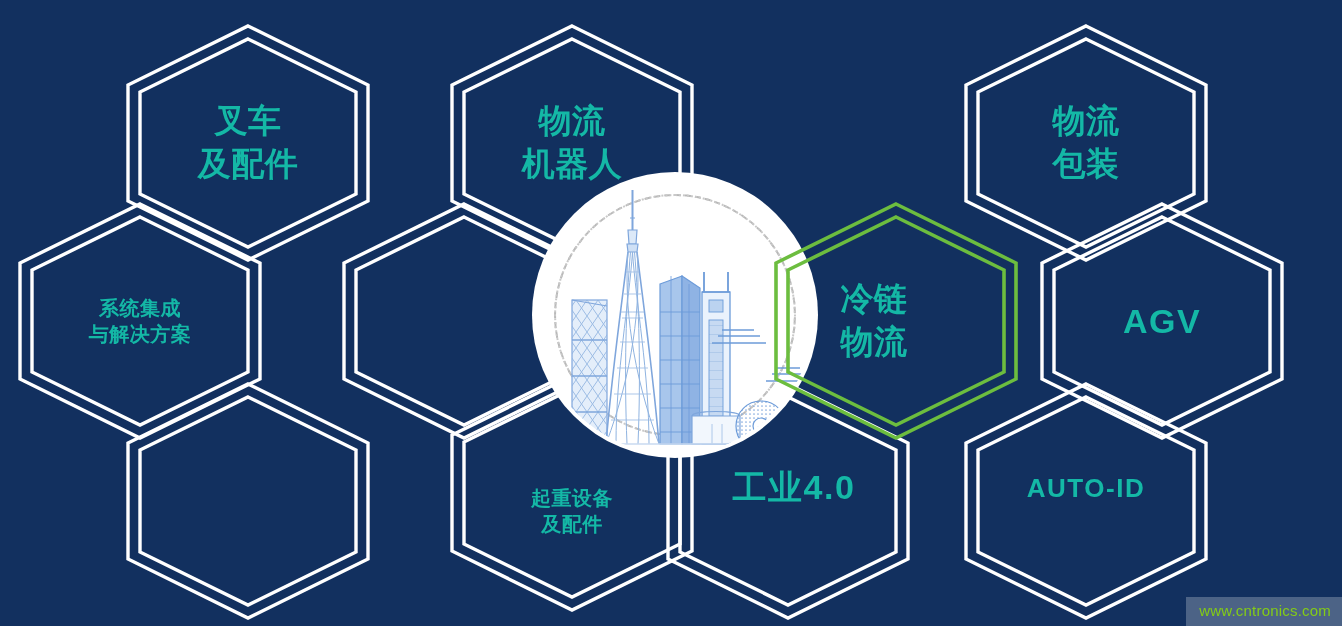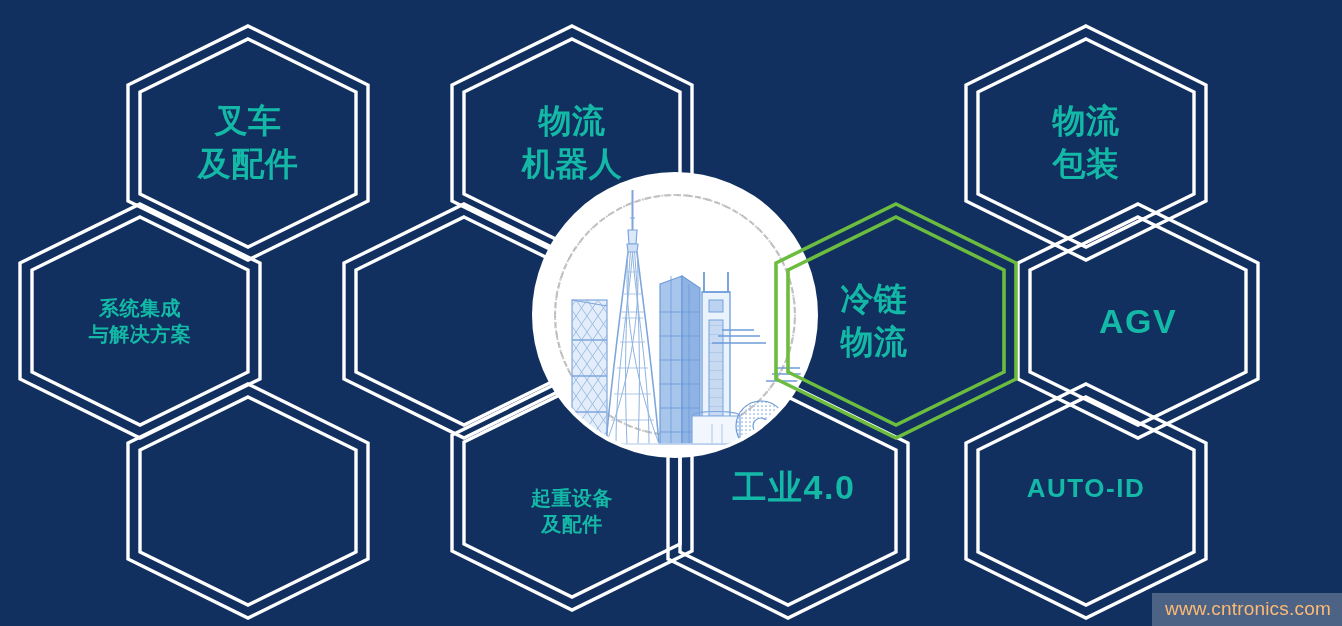--- a/index.html
+++ b/index.html
@@ -51,22 +51,22 @@
   #medallion svg { position:absolute; left:0; top:0; }
 
   
   #watermark {
     position:absolute; right:0; bottom:0;
     background:rgba(190,198,210,0.34);
     padding:5px 11px 6px 13px;
     z-index:30;
   }
   #watermark span {
-    color:#fdba74;
-    font-size:19px;
+    color:#84cc16;
+    font-size:15px;
     font-family:"Liberation Sans","DejaVu Sans",sans-serif;
     letter-spacing:0.2px;
   }
 </style>
 </head>
 <body>
 
 <div id="stage">
 
   <div class="hex cjk" style="left:124px; top:22px; width:248px; height:242px;">
@@ -139,21 +139,21 @@
 
   <div class="hex cjk" style="left:962px; top:22px; width:248px; height:242px;">
     <svg width="248" height="242" viewBox="0 0 248 242">
       <polygon points="124,4 244,63 244,179 124,238 4,179 4,63" fill="none" stroke="#FFFFFF" stroke-width="3.4"></polygon>
       <polygon points="124,17 232,70 232,172 124,225 16,172 16,70" fill="none" stroke="#FFFFFF" stroke-width="3.4"></polygon>
     </svg>
     <div class="label">物流
 包装</div>
   </div>
 
-  <div class="hex latin" style="left:1014px; top:200px; width:248px; height:242px;">
+  <div class="hex latin" style="left:1038px; top:200px; width:248px; height:242px;">
     <svg width="248" height="242" viewBox="0 0 248 242">
       <polygon points="124,4 244,63 244,179 124,238 4,179 4,63" fill="none" stroke="#FFFFFF" stroke-width="3.4"></polygon>
       <polygon points="124,17 232,70 232,172 124,225 16,172 16,70" fill="none" stroke="#FFFFFF" stroke-width="3.4"></polygon>
     </svg>
     <div class="label">AGV</div>
   </div>
 
   <div class="hex latin" style="left:962px; top:380px; width:248px; height:242px;">
     <svg width="248" height="242" viewBox="0 0 248 242">
       <polygon points="124,4 244,63 244,179 124,238 4,179 4,63" fill="none" stroke="#FFFFFF" stroke-width="3.4"></polygon>

